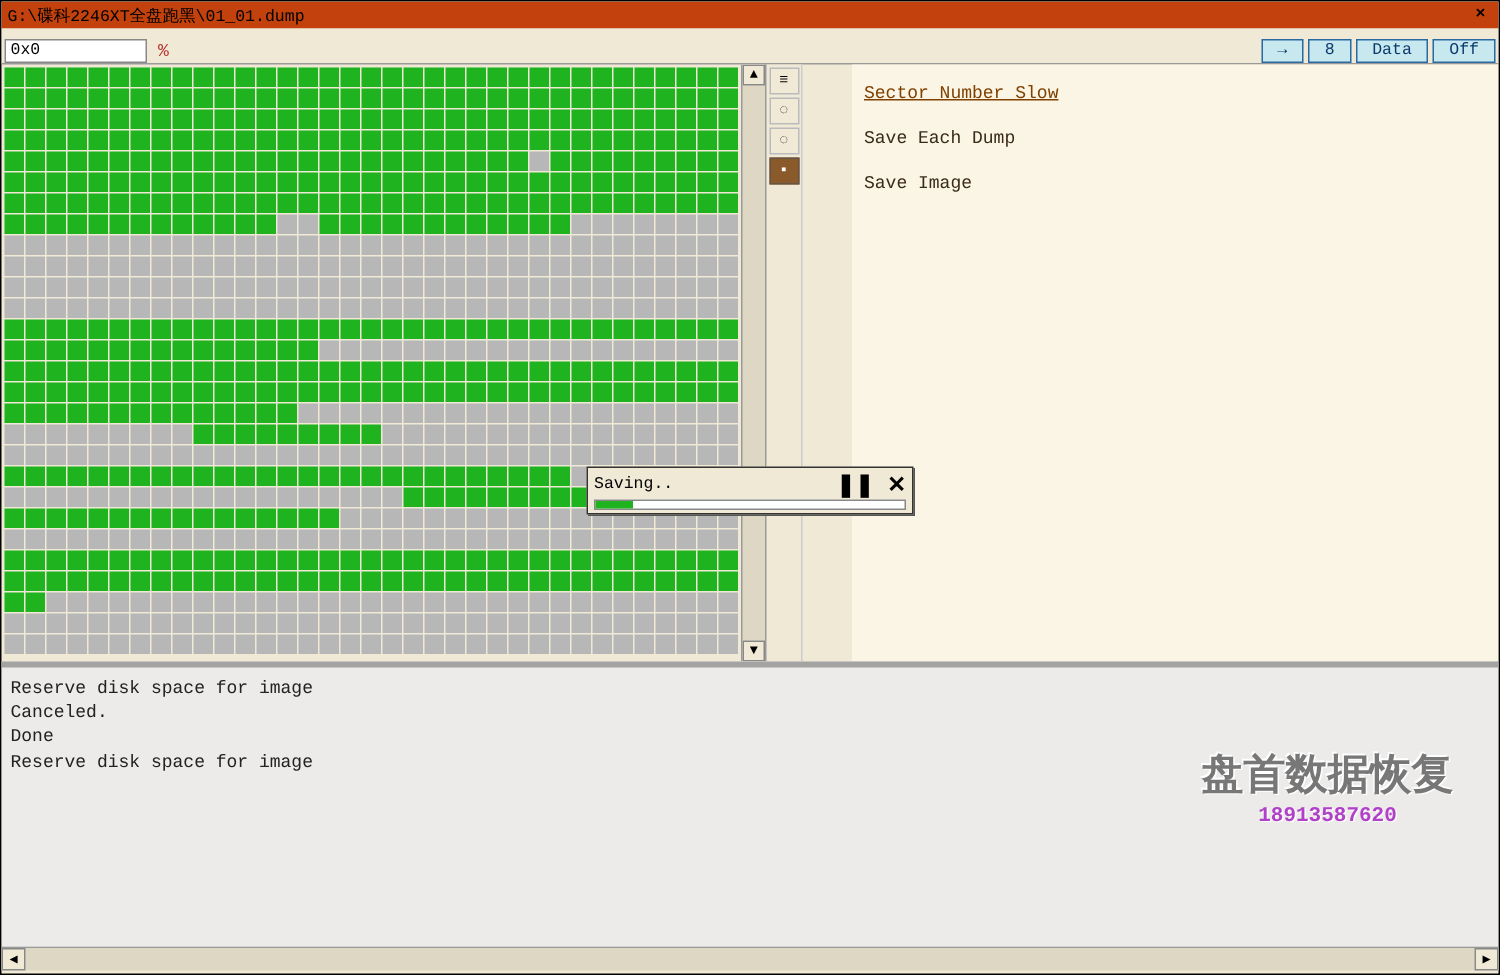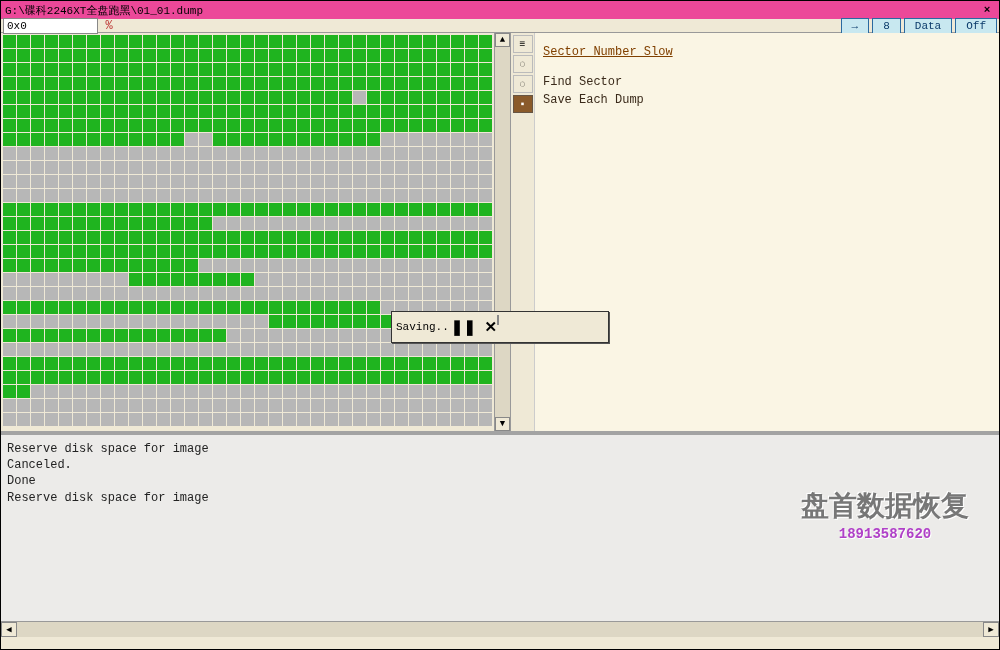--- a/index.html
+++ b/index.html
@@ -8,38 +8,38 @@
   font-size: 12px;
   background: #efe9d6;
   width: 1000px;
   height: 650px;
   overflow: hidden;
   border: 1px solid #000;
   position: relative;
 }
 .titlebar {
   height: 18px;
-  background: #ec4899;
+  background: #c2410c;
   display: flex;
   align-items: center;
   padding: 0 4px;
   font-size: 11px;
 }
 .titlebar .title { flex: 1; }
 .titlebar .close {
   width: 16px;
   text-align: center;
   cursor: pointer;
   font-weight: bold;
 }
 .toolbar {
-  height: 14px;
+  height: 24px;
   background: #efe9d6;
   display: flex;
-  align-items: center;
+  align-items: flex-end;
   gap: 3px;
   padding: 0 2px;
   border-bottom: 1px solid #999;
 }
 .addr-input {
   width: 95px;
   height: 16px;
   border: 1px solid #888;
   background: #fff;
   padding: 0 3px;
@@ -131,20 +131,21 @@
   cursor: pointer;
   font-size: 10px;
 }
 .vtool.active { background: #8a5a2a; color: #fff; border-color: #654; }
 
 .side-menu {
   flex: 1;
   background: #faf5e4;
   padding: 10px 8px;
   font-size: 12px;
+  margin-left: 33px;
 }
 .side-menu .menu-item {
   display: block;
   padding: 2px 0;
   cursor: pointer;
   color: #3a2a1a;
 }
 .side-menu .menu-item.active {
   color: #804000;
   text-decoration: underline;
@@ -202,21 +203,21 @@
   position: absolute;
   left: 390px;
   top: 310px;
   width: 218px;
   height: 32px;
   background: #efe9d6;
   border: 1px solid #333;
   box-shadow: 1px 1px 0 #555;
   padding: 2px 4px;
   display: flex;
-  flex-direction: row;
+  flex-direction: column;
 }
 .dialog .dlg-top {
   display: flex;
   justify-content: space-between;
   align-items: center;
   font-size: 11px;
 }
 .dlg-controls span {
   font-size: 15px;
   font-weight: bold;
@@ -1305,23 +1306,23 @@
   <div class="vtoolbar">
     <div class="vtool">≡</div>
     <div class="vtool">◌</div>
     <div class="vtool">◌</div>
     <div class="vtool active">▪</div>
   </div>
 
   <div class="side-menu">
     <span class="menu-item active">Sector Number Slow</span>
     <div class="menu-gap"></div>
-    <span class="menu-item">Find Sector</span>
     <span class="menu-item">Save Each Dump</span>
     <div class="menu-gap"></div>
+    <span class="menu-item">Save Image</span>
   </div>
 </div>
 
 <div class="log-panel">
   <div id="log-lines">
       <div class="log-line">Reserve disk space for image</div>
       <div class="log-line">Canceled.</div>
       <div class="log-line">Done</div>
       <div class="log-line">Reserve disk space for image</div>
     </div>

